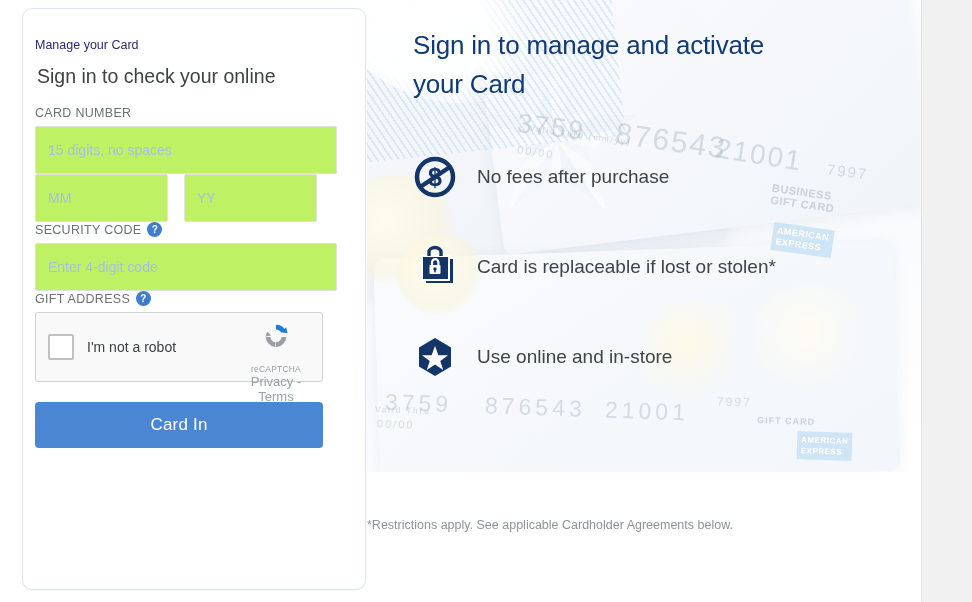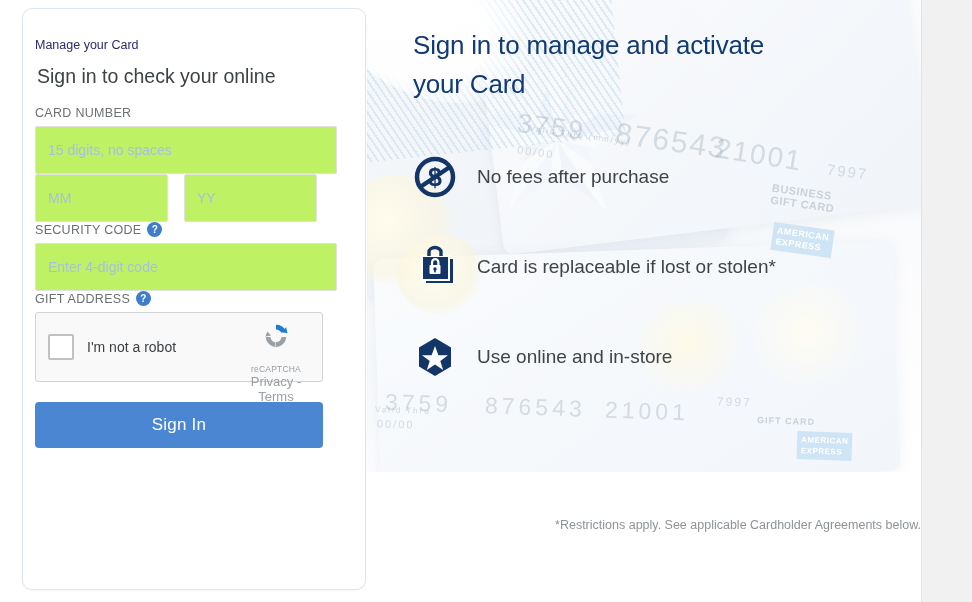--- a/index.html
+++ b/index.html
@@ -162,21 +162,21 @@
   .feature-text {
     color: #3f4447;
     font-size: 19px;
     line-height: 24px;
     margin-left: 10px;
   }
   .hero-note {
     position: absolute;
     left: 0; top: 518px;
     width: 554px;
-    text-align: right;
+    text-align: left;
     color: #8d9398;
     font-size: 12.5px;
     z-index: 5;
   }
 
   
   .signin-card {
     position: absolute;
     left: 22px; top: 8px;
     width: 344px; height: 582px;
@@ -418,17 +418,17 @@
           <path d="M26.9 6.6 l1.3 6.4 -6.2 -1.1 z" fill="#1c7cd6"></path>
           <path d="M27 17 a12 12 0 0 1 -10.9 11 l-0.2 -5.3 A7 7 0 0 0 22 17 z" fill="#9aa0a6"></path>
           <path d="M5 17 a12 12 0 0 0 10.4 11 l-0.1 -5.3 A7 7 0 0 1 10 17 z" fill="#9aa0a6"></path>
           <path d="M4.6 16.5 l2.2 -5.2 3.9 4.1 z" fill="#9aa0a6"></path>
         </svg>
         <div class="rc-name">reCAPTCHA</div>
         <div class="rc-legal">Privacy - Terms</div>
       </div>
     </div>
 
-    <button class="signin-btn">Sign In</button>
+    <button class="signin-btn">Card In</button>
   </div>
 
   <div class="right-gutter"></div>
 </div>
 
 </body></html>

